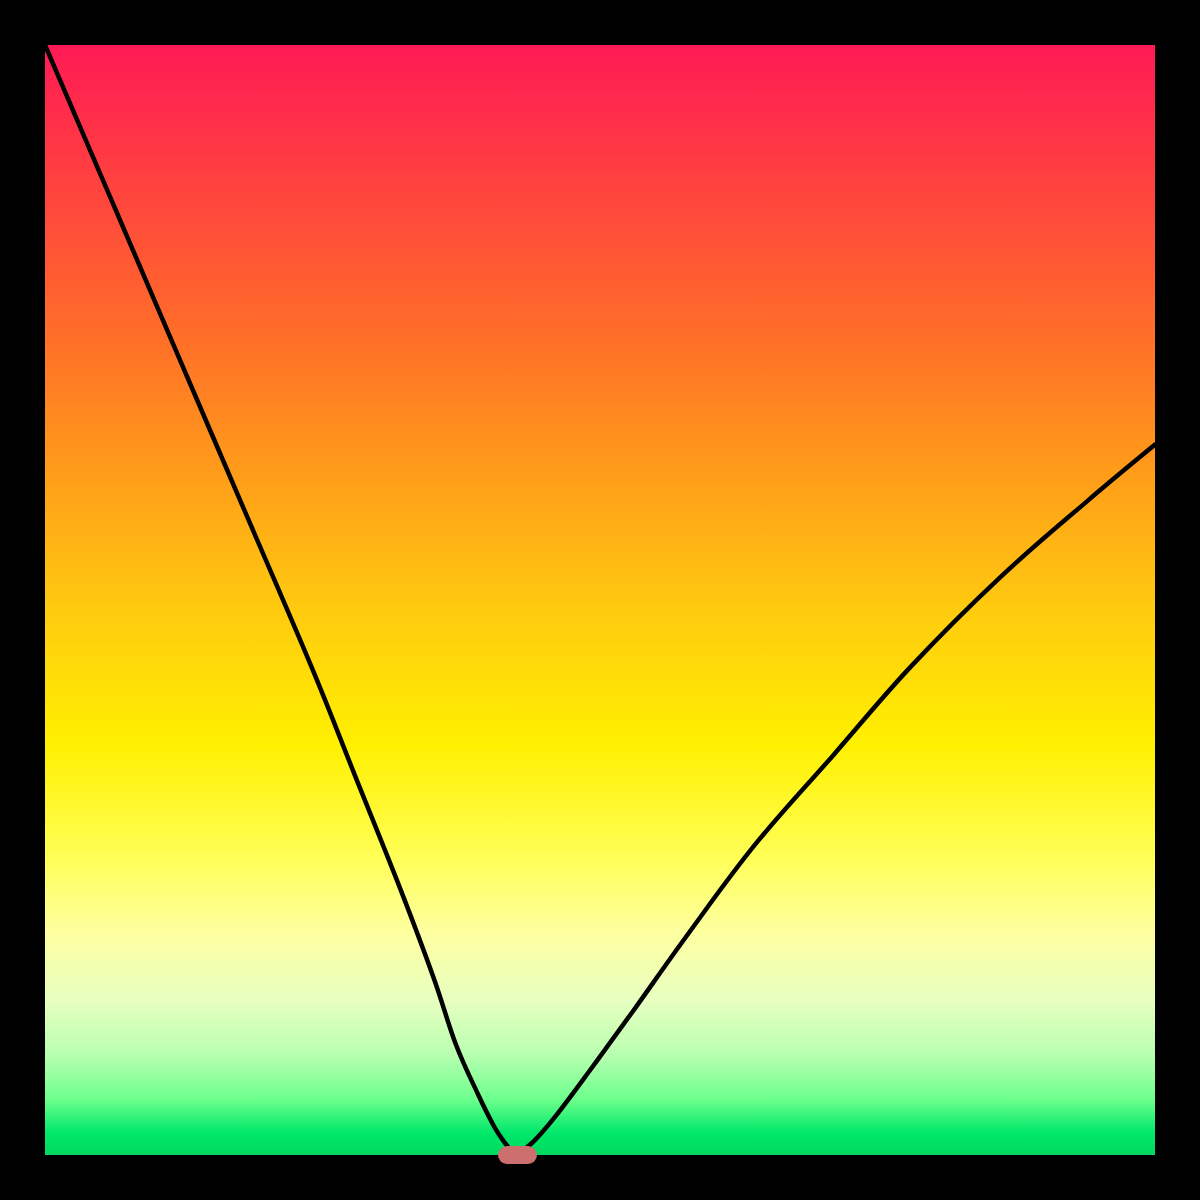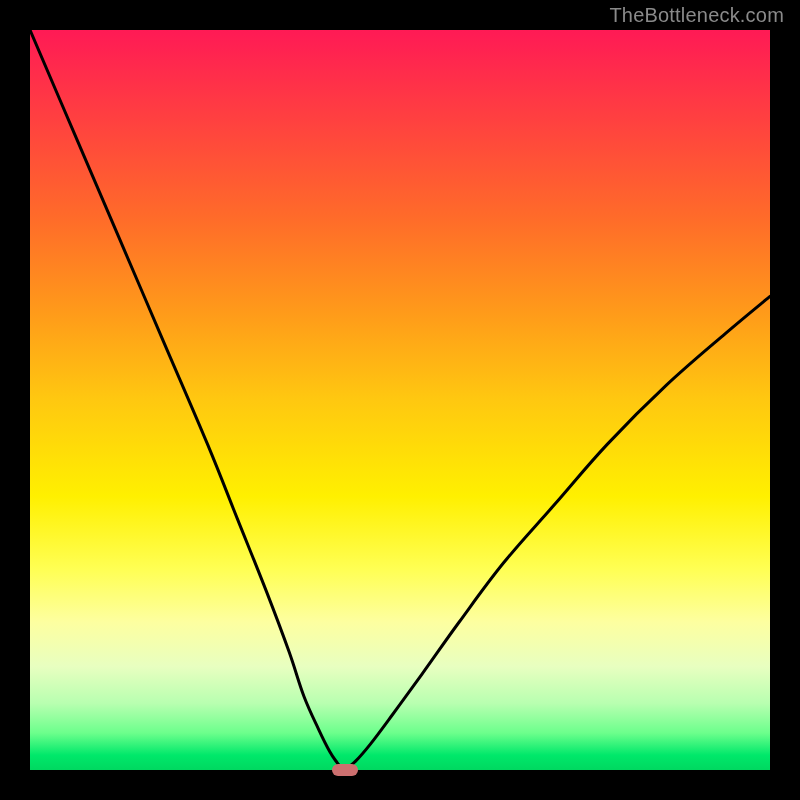--- a/index.html
+++ b/index.html
@@ -61,21 +61,20 @@
     color: #8a8a8a;
     font-size: 20px;
     font-weight: 500;
     letter-spacing: 0.2px;
   }
 </style>
 </head>
 <body>
 
 <div class="frame">
-  <div class="watermark">TheBottleneck.com</div>
 
   <div class="plot-area">
     <svg class="curve-svg" viewBox="0 0 740 740" preserveAspectRatio="none">
       <path id="curve-left" fill="none" stroke="#000" stroke-width="3" stroke-linecap="round" d="M 0 0 C 7.991999999999999 18.648000000000003, 28.416 66.30400000000002, 44.4 103.60000000000002 C 60.384 140.89600000000002, 72.816 169.90400000000005, 88.8 207.20000000000005 C 104.78399999999999 244.49600000000004, 117.216 273.504, 133.2 310.8 C 149.184 348.096, 164.28 382.43199999999996, 177.6 414.4 C 190.92 446.368, 196.544 461.76, 207.20000000000002 488.4 C 217.85600000000002 515.04, 227.47600000000003 538.424, 236.8 562.4 C 246.124 586.376, 252.34 602.952, 259 621.6 C 265.66 640.248, 268.472 652.014, 273.8 666 C 279.12800000000004 679.986, 283.938 689.31, 288.6 699.3 C 293.26200000000006 709.29, 296.37000000000006 715.506, 299.70000000000005 721.5 C 303.03000000000003 727.494, 305.102 729.8028, 307.09999999999997 732.6 C 309.09799999999996 735.3972, 309.468 735.708, 310.8 737.04 C 312.132 738.372, 313.834 739.4672, 314.5 740"></path>
       <path id="curve-right" fill="none" stroke="#000" stroke-width="3" stroke-linecap="round" d="M 314.5 740 C 316.498 738.4016, 320.938 735.782, 325.6 731.12 C 330.26200000000006 726.458, 333.74000000000007 722.4916000000001, 340.40000000000003 714.1 C 347.06 705.7084, 353.27599999999995 697.154, 362.59999999999997 684.5 C 371.924 671.846, 380.21200000000005 660.4499999999999, 392.20000000000005 643.8 C 404.18800000000005 627.15, 414.548 611.98, 429.2 592 C 443.852 572.02, 456.28400000000005 554.112, 473.6 532.8 C 490.916 511.48799999999994, 506.75199999999995 494.91200000000003, 525.4 473.6 C 544.048 452.288, 557.22 435.712, 577.2 414.4 C 597.1800000000001 393.08799999999997, 615.088 375.17999999999995, 636.4 355.2 C 657.712 335.22, 676.9519999999999 319.384, 695.5999999999999 303.40000000000003 C 714.2479999999999 287.41600000000005, 732.008 273.06, 740 266.4"></path>
     </svg>
     <div id="marker" class="marker" style="left: 314.5px; top: 740px;"></div>
   </div>
 </div>
 

